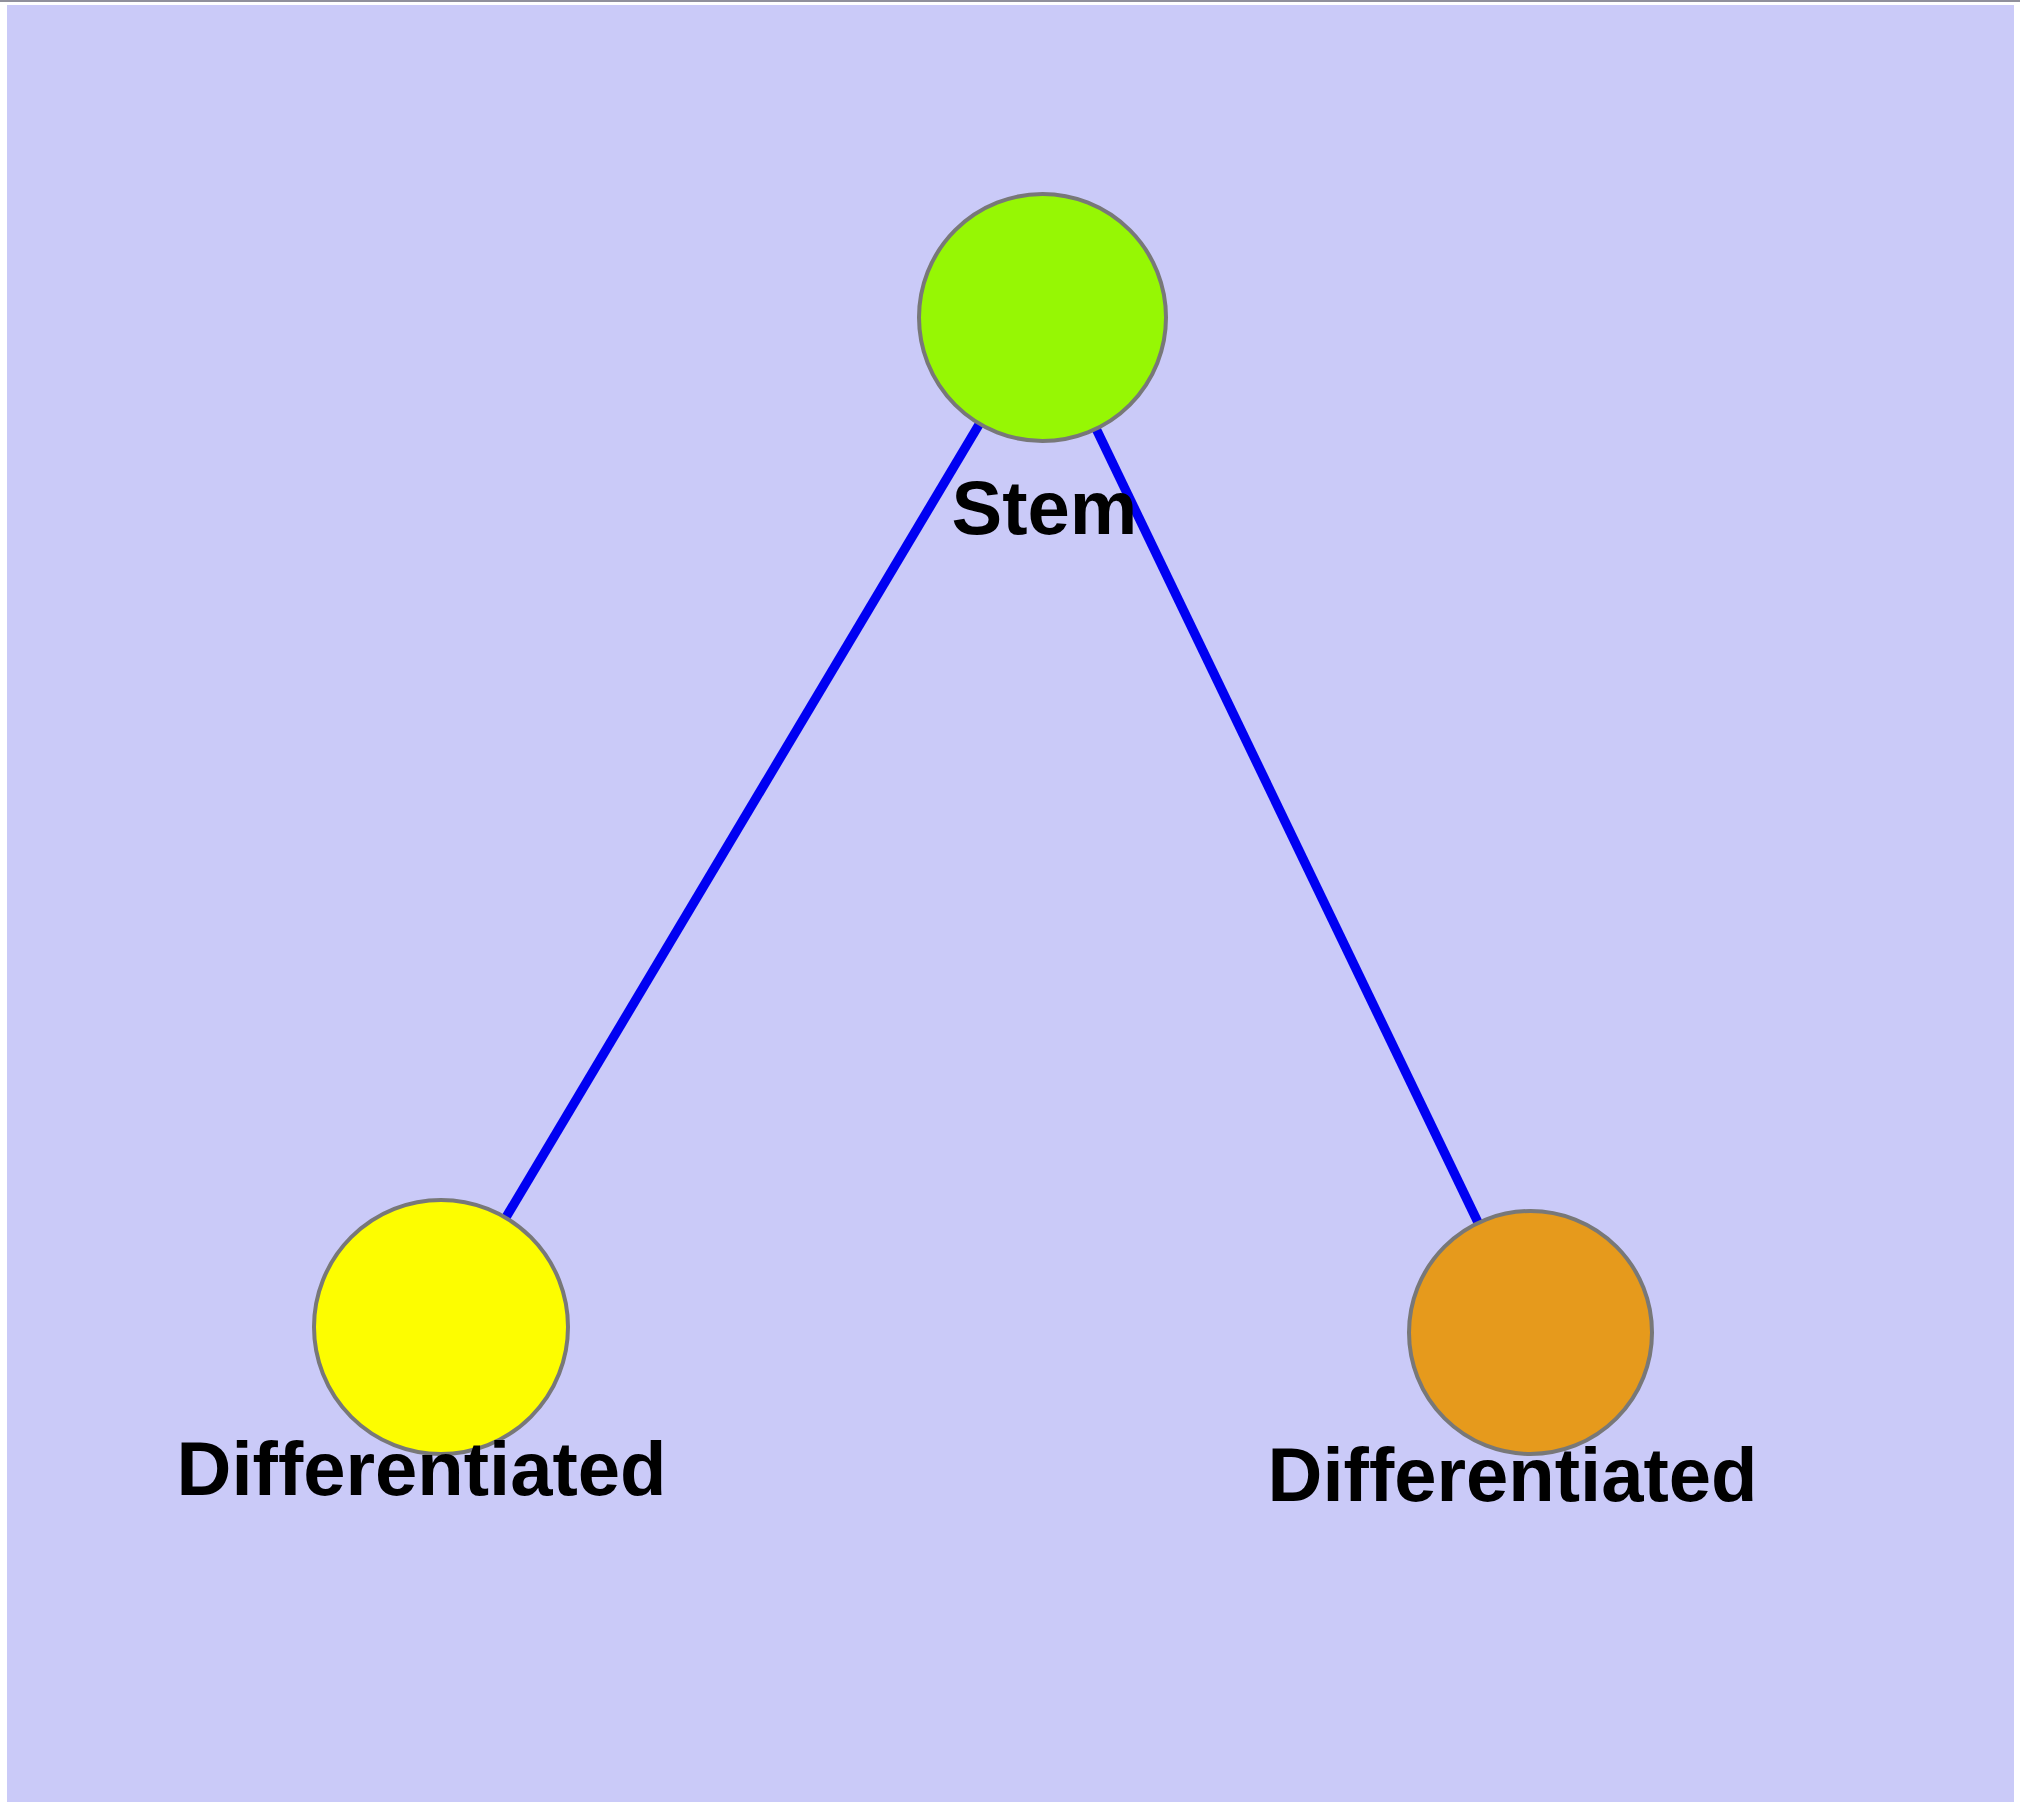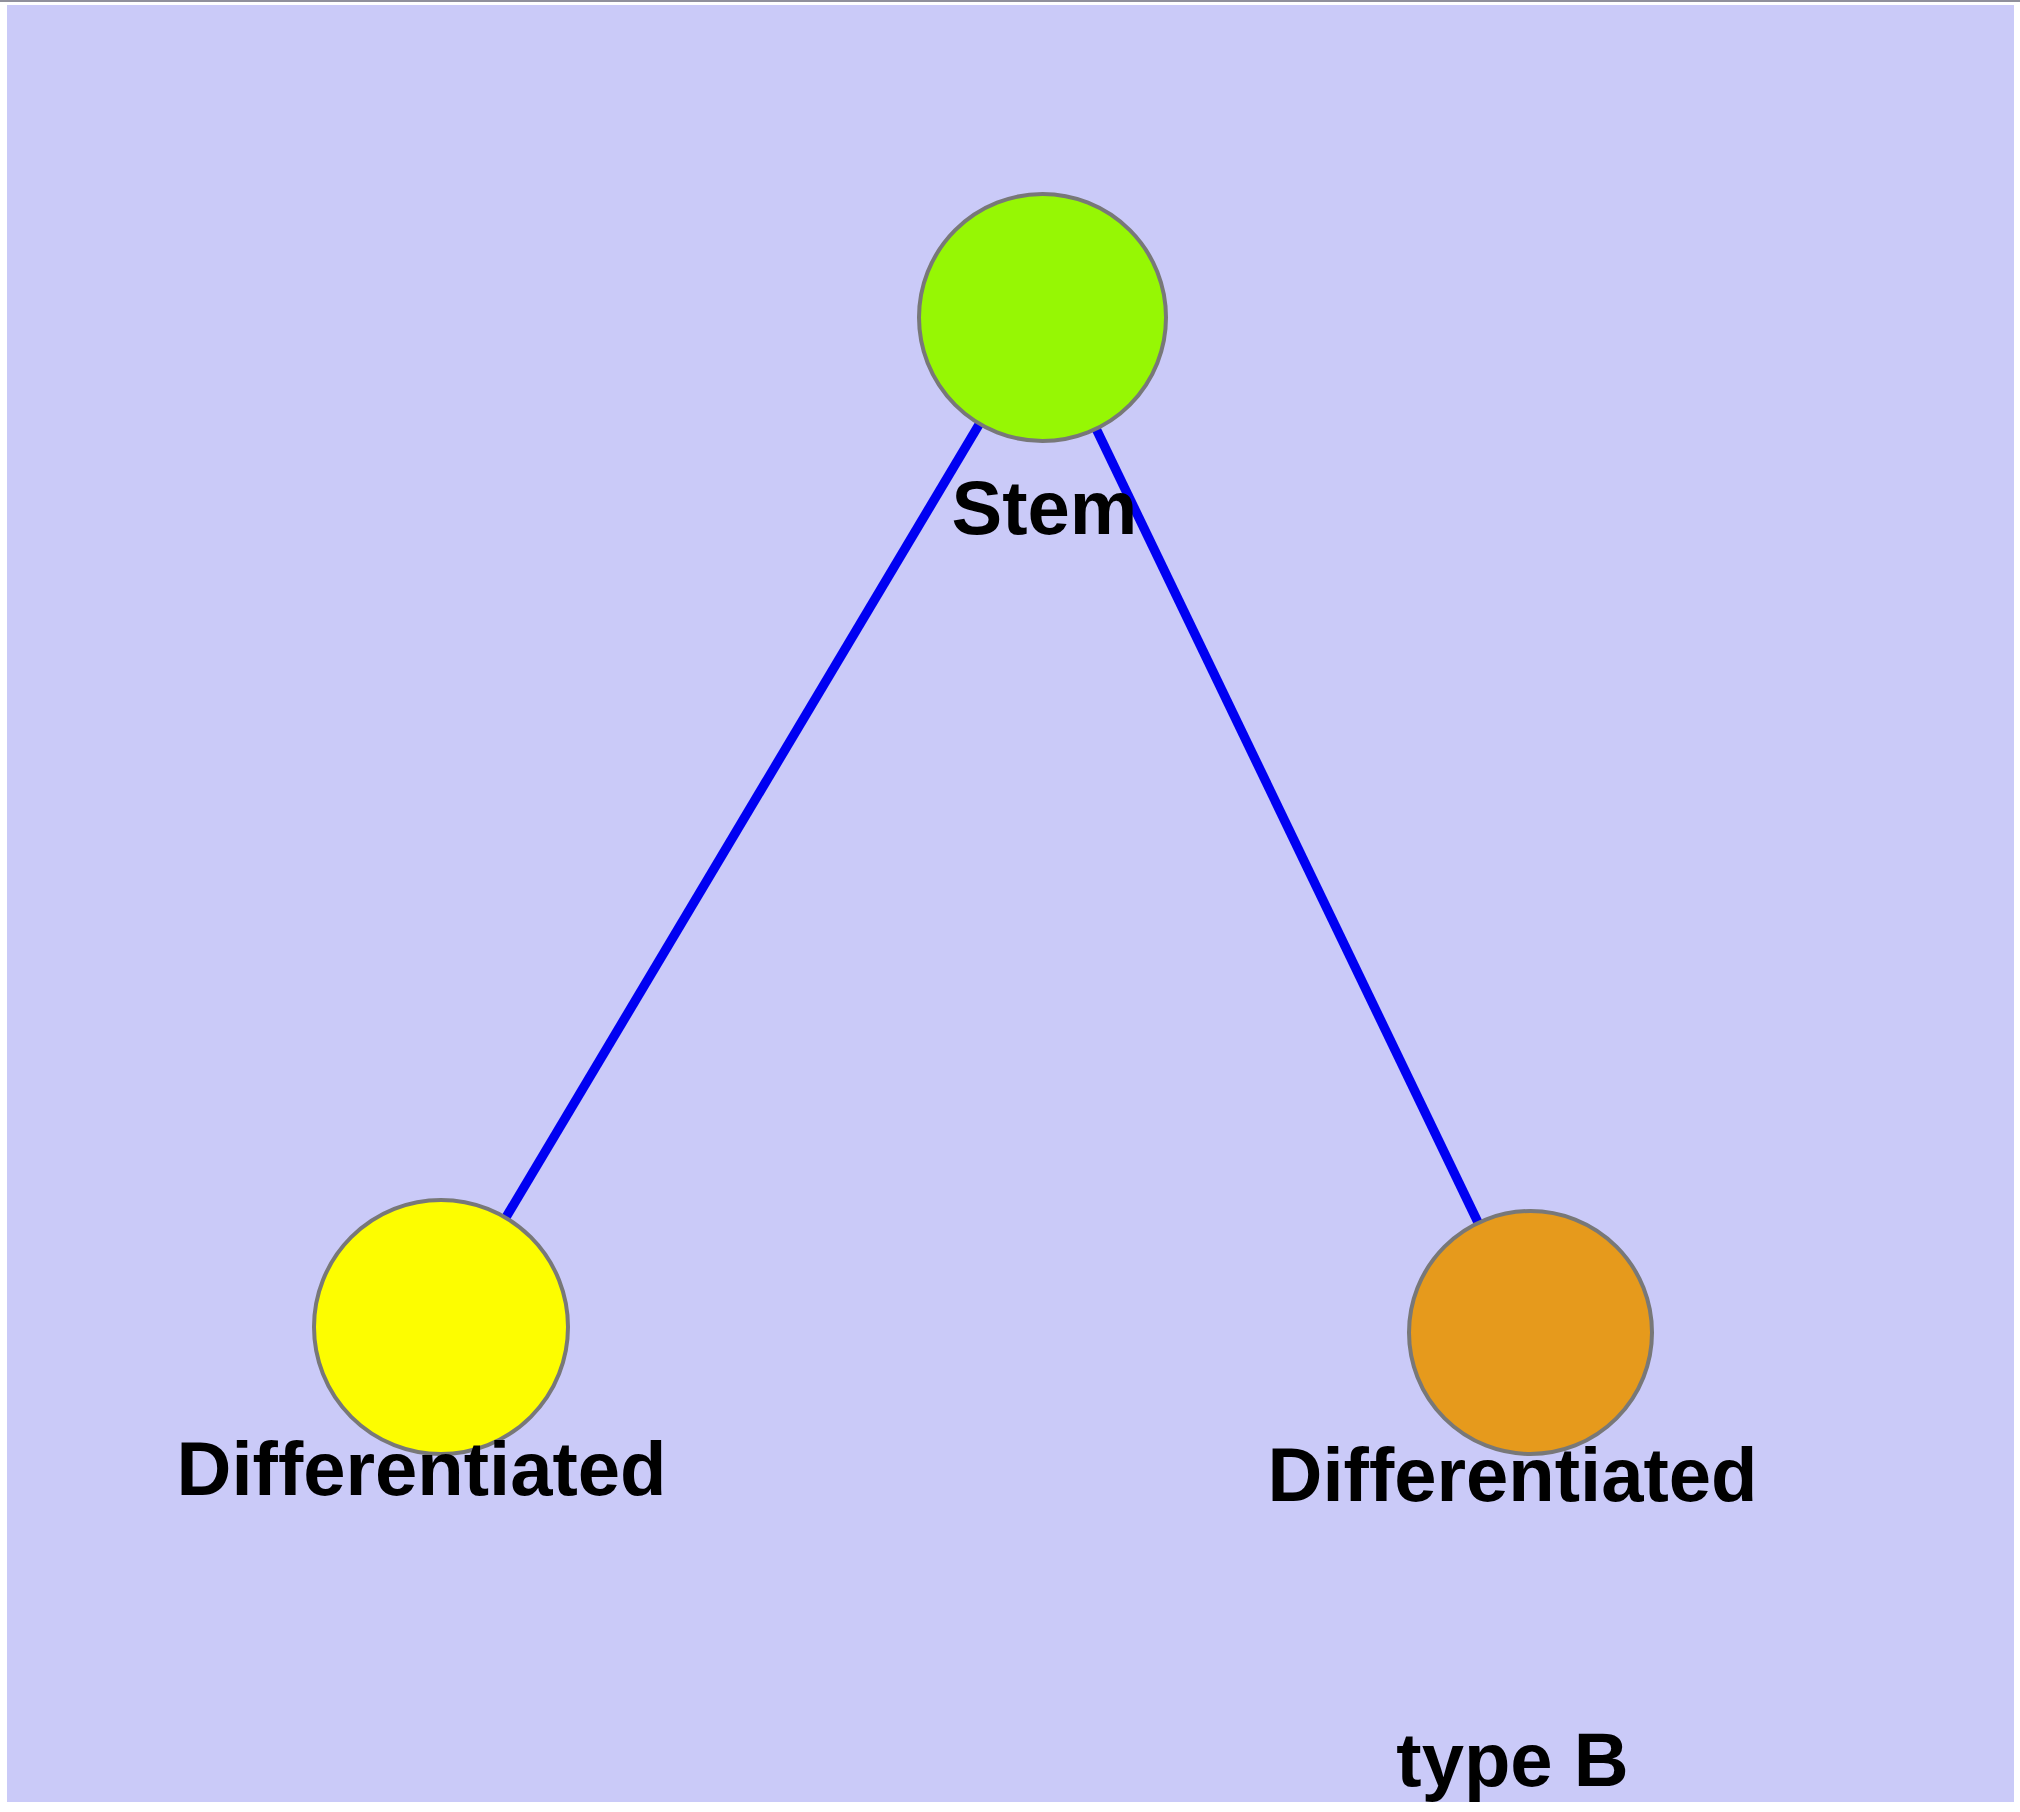--- a/index.html
+++ b/index.html
@@ -117,17 +117,16 @@
   <div class="node-label label-stem">
     <div>Stem</div>
   </div>
 
   <div class="node-label label-type-a">
     <div>Differentiated</div>
   </div>
 
   <div class="node-label label-type-b">
     <div>Differentiated</div>
-    <div>type B</div>
   </div>
 
 </div>
 
 
 </body></html>

